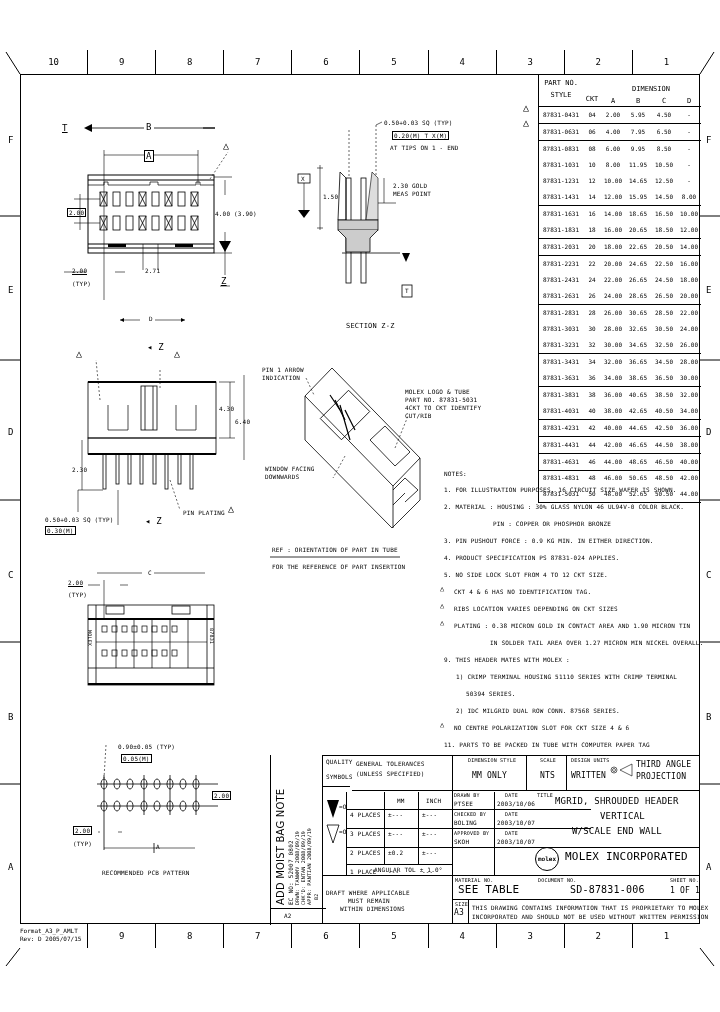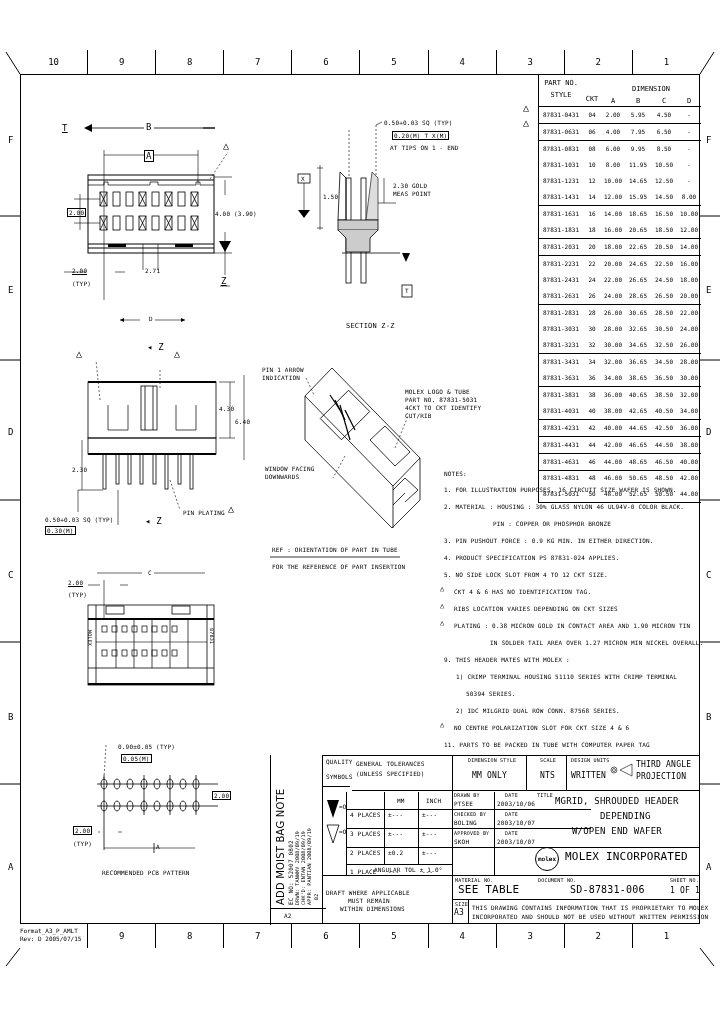--- a/index.html
+++ b/index.html
@@ -707,22 +707,22 @@
   <div class="t t6" style="left:454px;top:819px;">BOLING</div>
   <div class="t t6" style="left:505px;top:811px;font-size:5px;">DATE</div>
   <div class="t t6" style="left:497px;top:819px;">2003/10/07</div>
   <div class="t t6" style="left:454px;top:830px;font-size:5px;">APPROVED BY</div>
   <div class="t t6" style="left:454px;top:838px;">SKOH</div>
   <div class="t t6" style="left:505px;top:830px;font-size:5px;">DATE</div>
   <div class="t t6" style="left:497px;top:838px;">2003/10/07</div>
 
   <div class="t t6" style="left:537px;top:792px;font-size:5px;">TITLE</div>
   <div class="t" style="left:555px;top:797px;font-size:9px;">MGRID, SHROUDED HEADER</div>
-  <div class="t" style="left:600px;top:812px;font-size:9px;">DEPENDING</div>
-  <div class="t" style="left:572px;top:827px;font-size:9px;">W/OPEN END WAFER</div>
+  <div class="t" style="left:600px;top:812px;font-size:9px;">VERTICAL</div>
+  <div class="t" style="left:572px;top:827px;font-size:9px;">W/SCALE END WALL</div>
 
   <div class="abs" style="left:535px;top:847px;width:24px;height:24px;border:1px solid #000;border-radius:50%;box-sizing:border-box;font-size:6px;text-align:center;line-height:22px;font-weight:bold;">molex</div>
   <div class="t" style="left:565px;top:853px;font-size:11px;">MOLEX INCORPORATED</div>
 
   <div class="t t6" style="left:326px;top:889px;">DRAFT WHERE APPLICABLE</div>
   <div class="t t6" style="left:348px;top:897px;">MUST REMAIN</div>
   <div class="t t6" style="left:340px;top:905px;">WITHIN DIMENSIONS</div>
 
   <div class="t t6" style="left:455px;top:877px;font-size:5px;">MATERIAL NO.</div>
   <div class="t" style="left:458px;top:886px;font-size:11px;">SEE TABLE</div>

